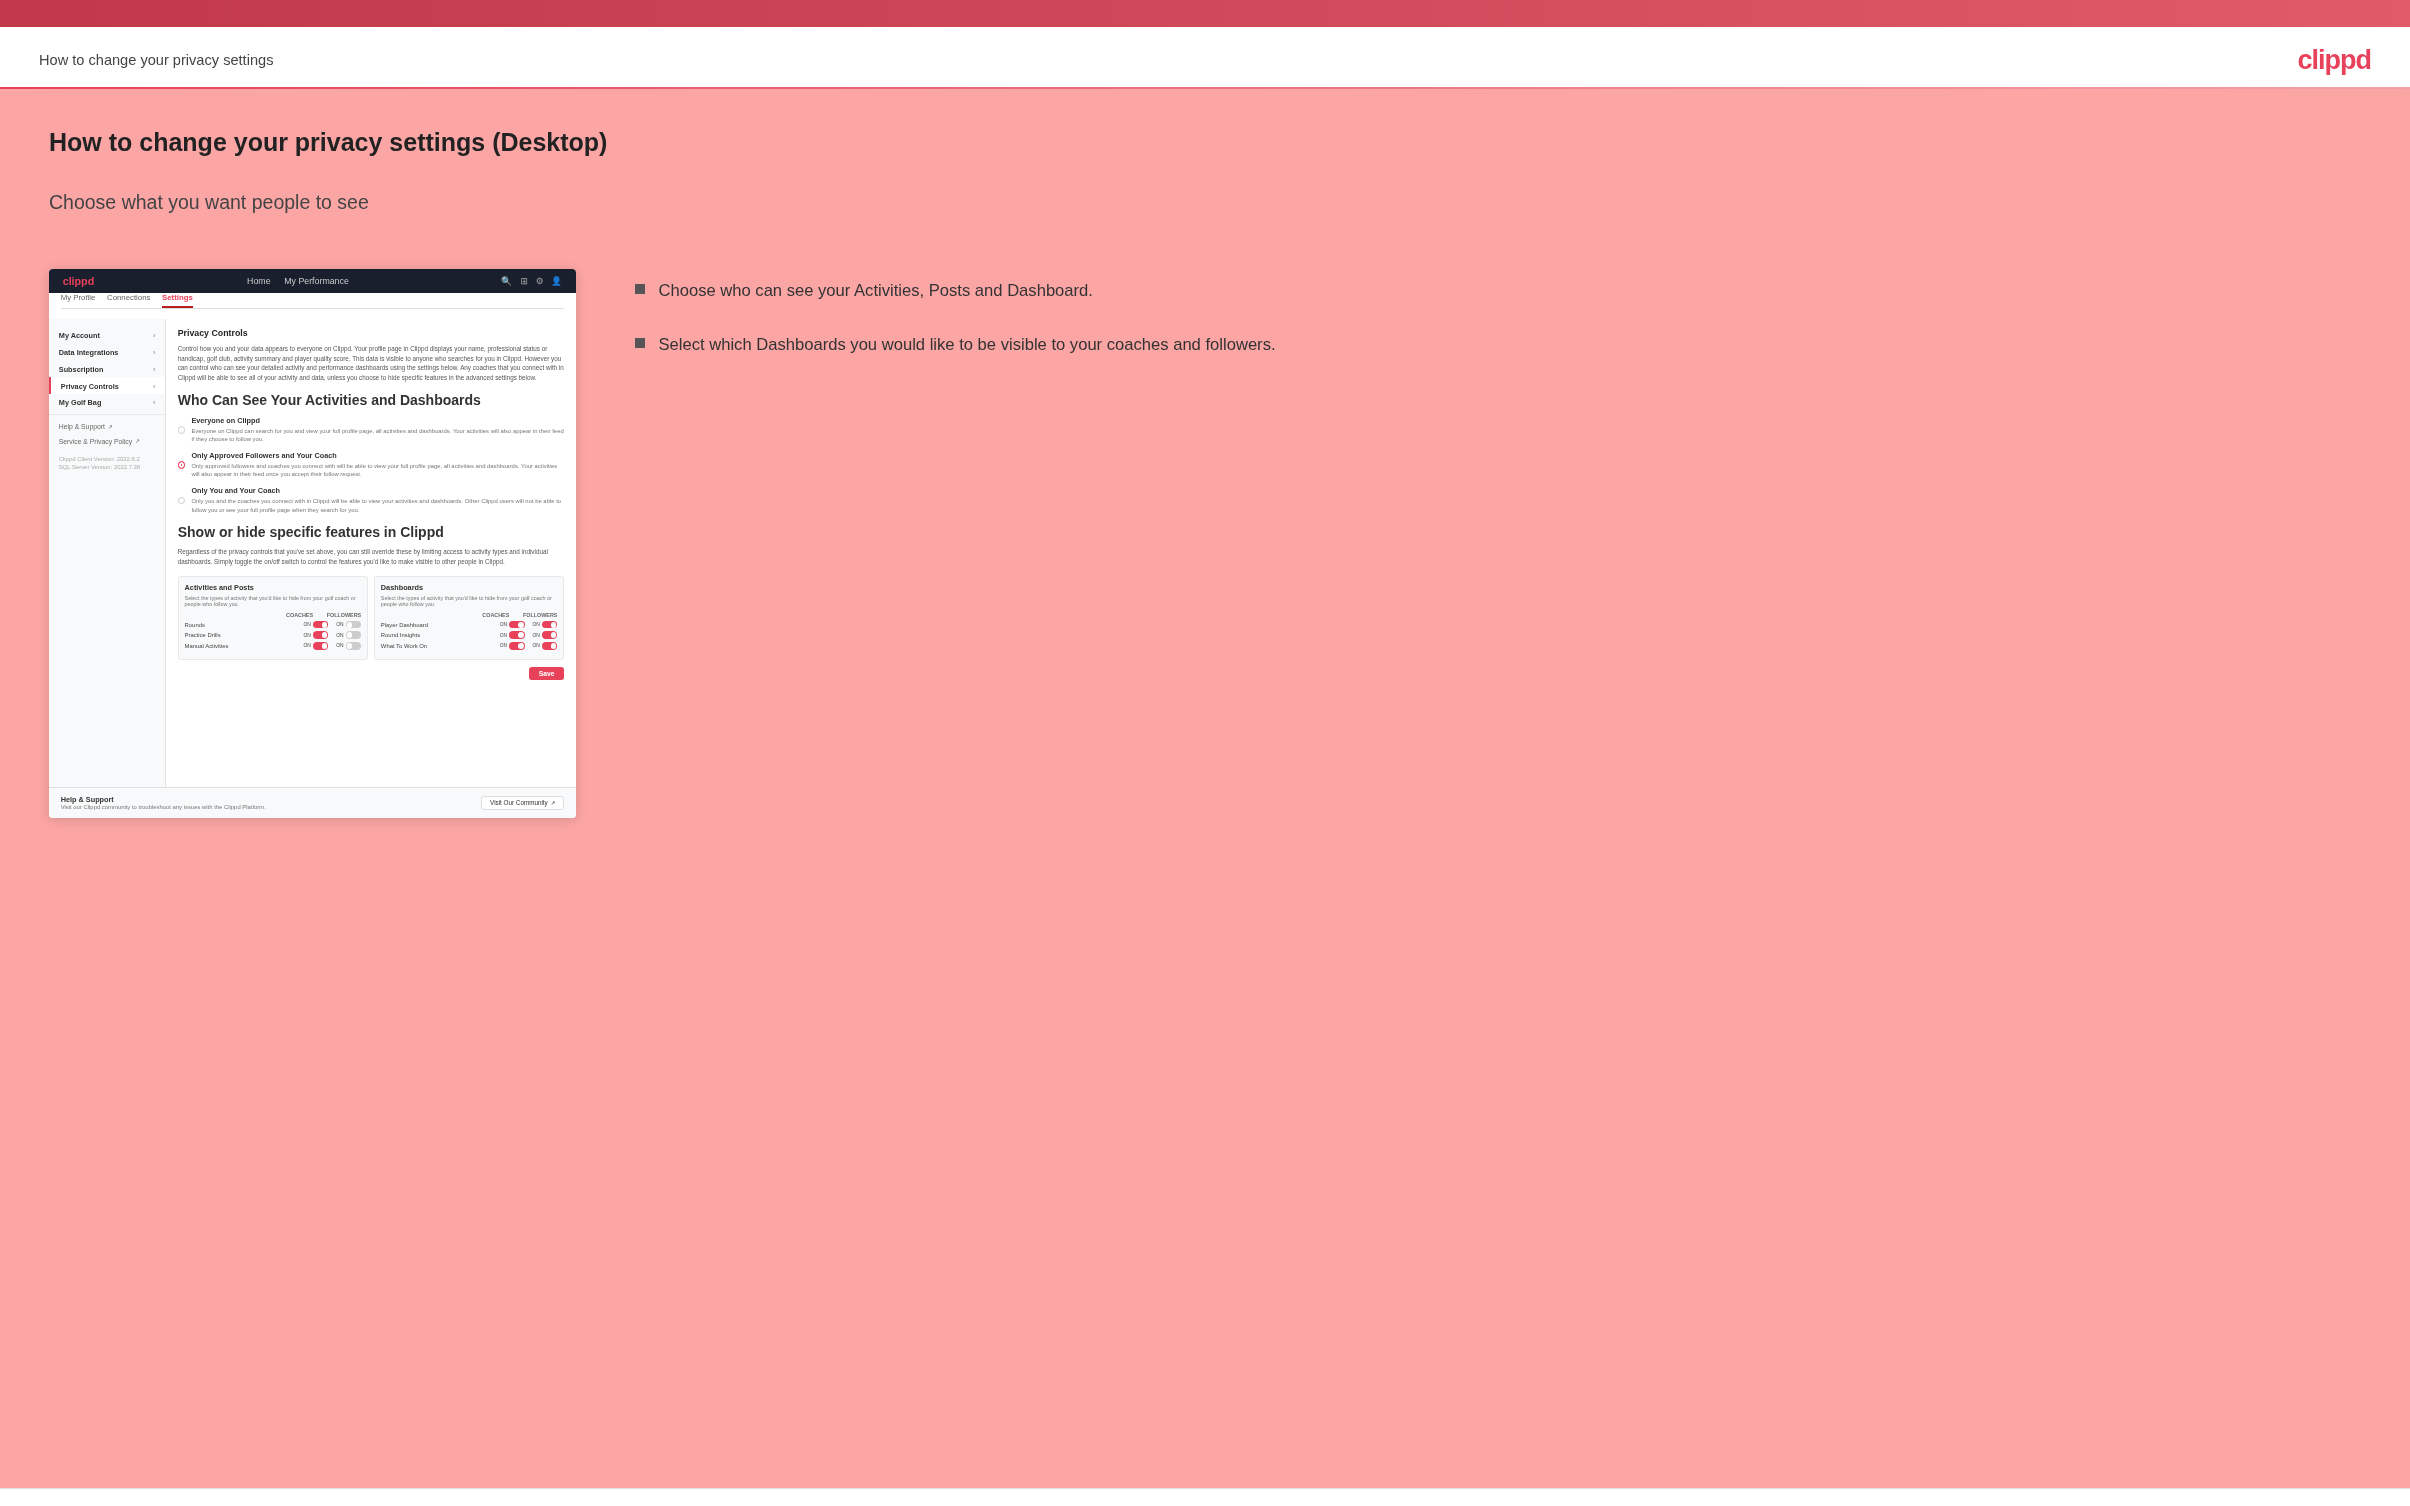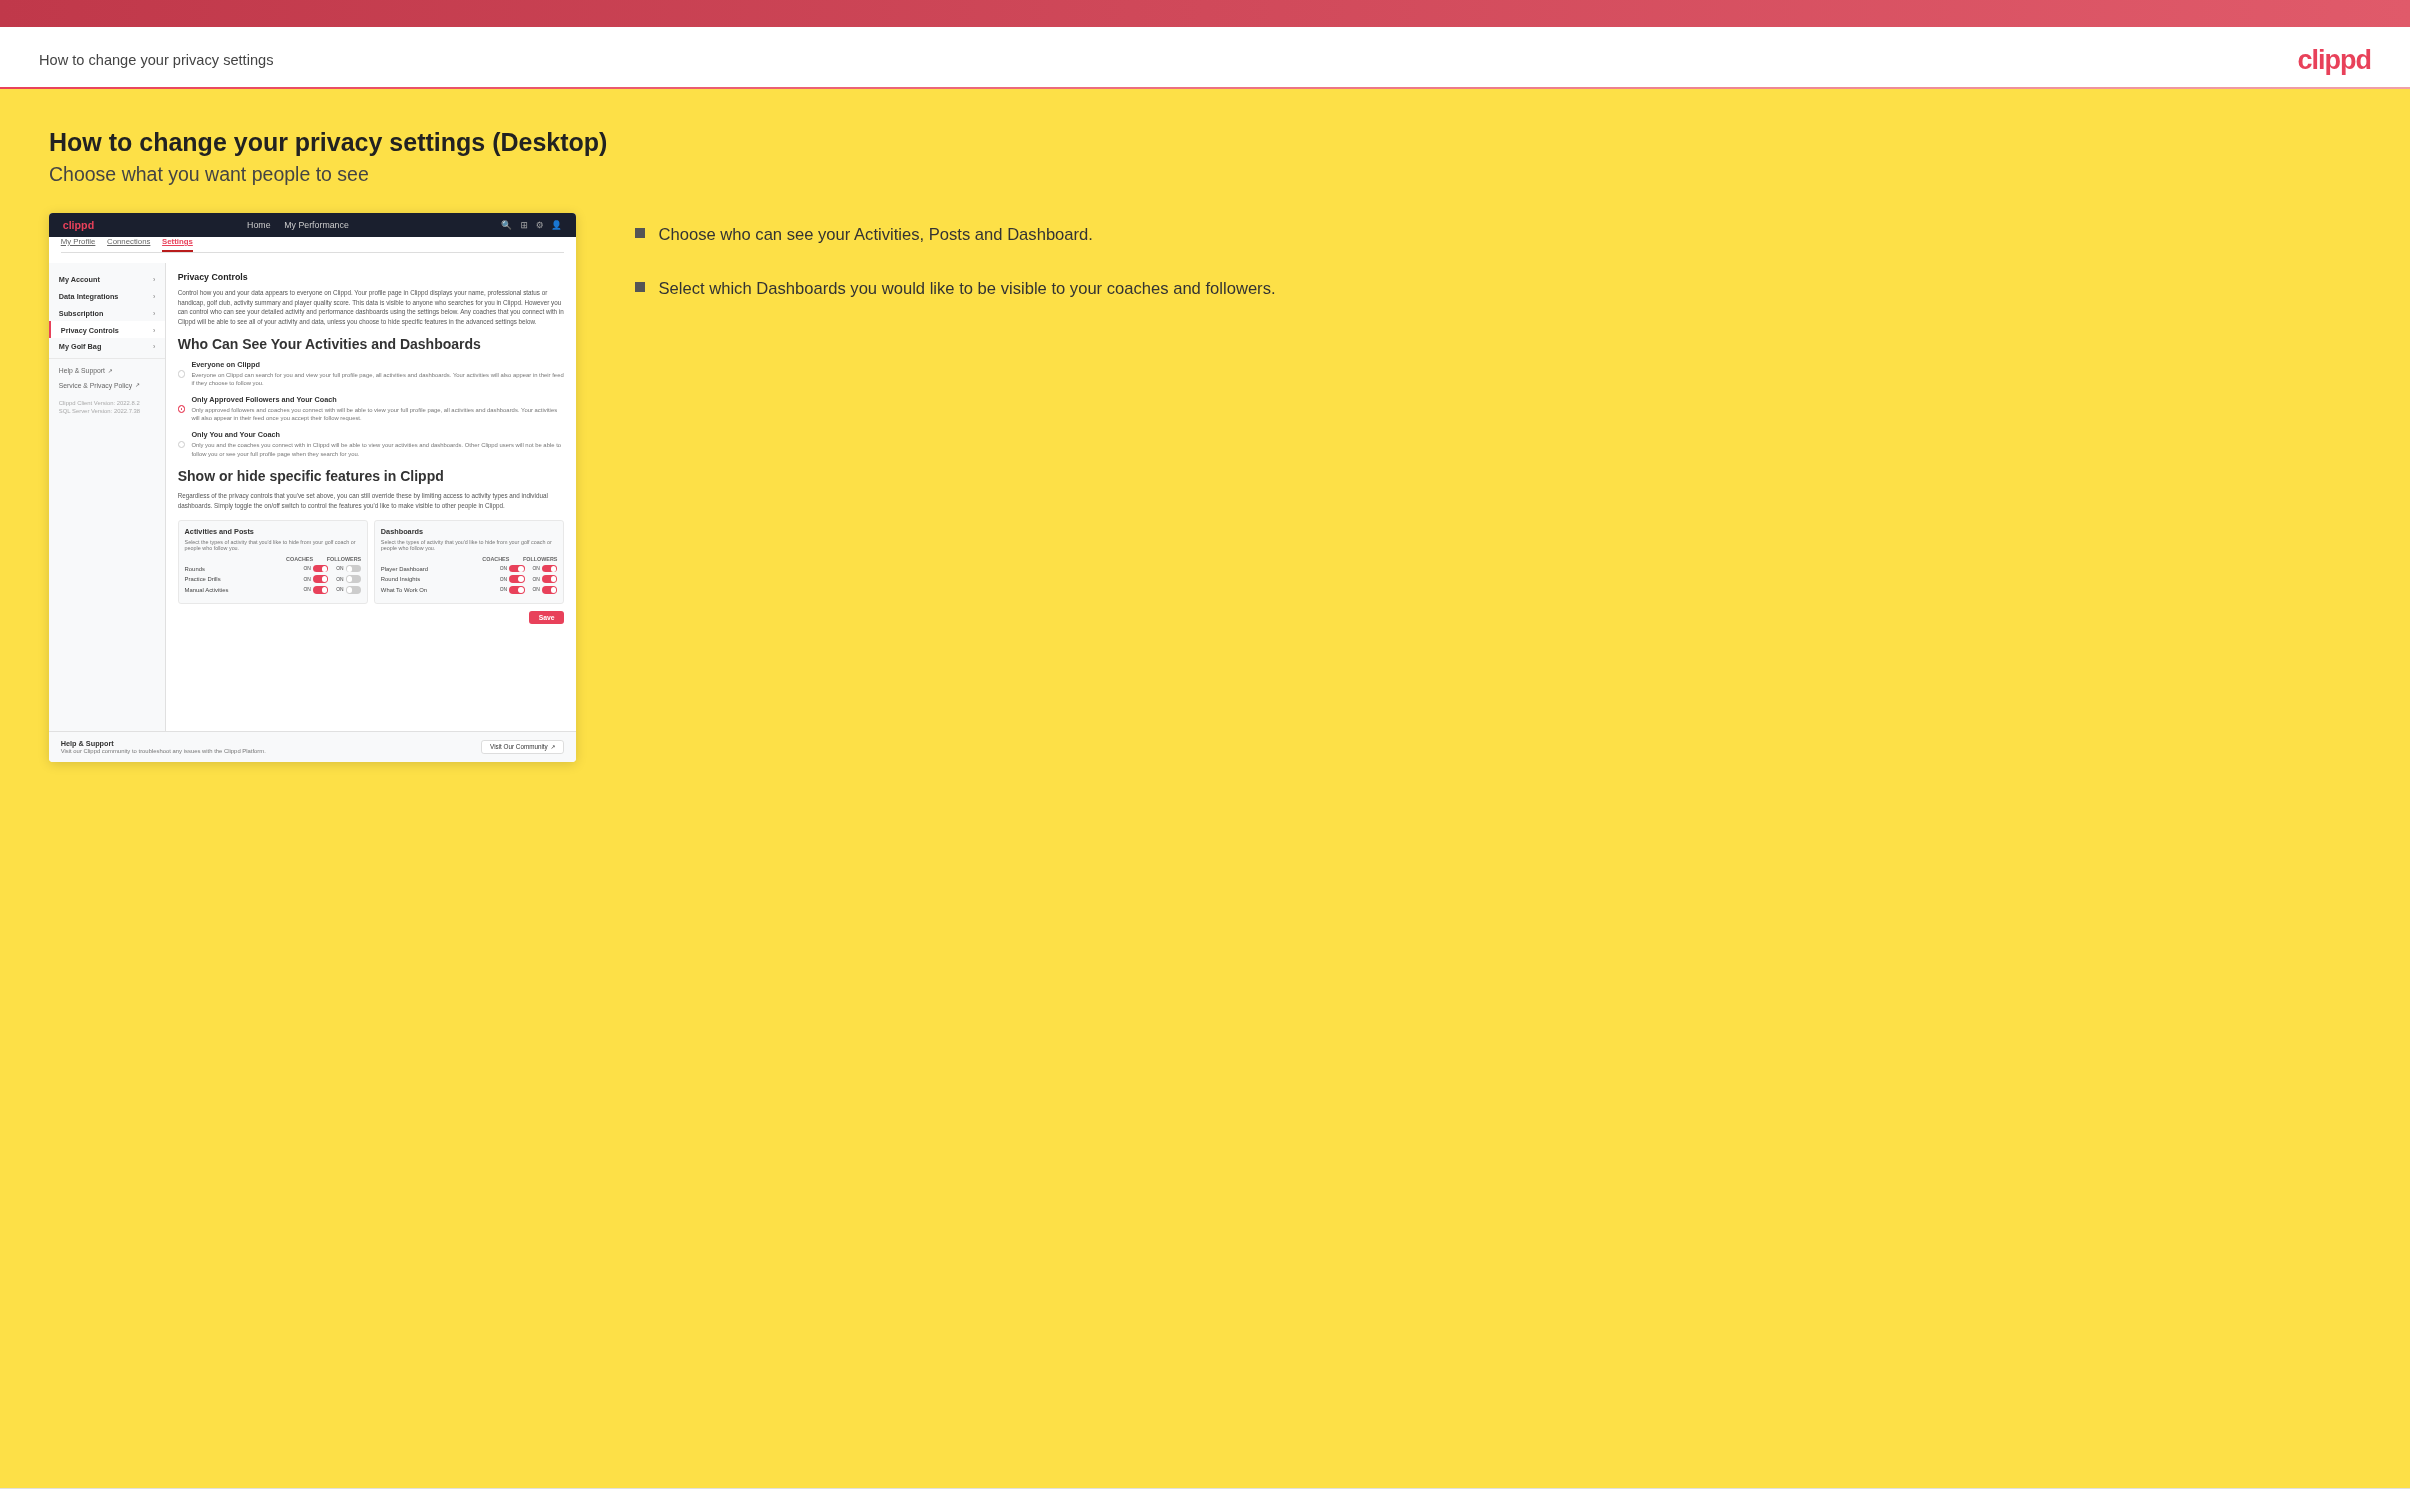--- a/index.html
+++ b/index.html
@@ -31,25 +31,26 @@
       letter-spacing: -1px;
     }
 
     .header-divider {
       height: 2px;
       background: linear-gradient(to right, #e8415a, #f0a0a8);
       margin: 0 0 0 0;
     }
 
     .main-content {
-      background: #fde047;
+      background: #fca5a5;
       min-height: calc(100vh - 107px);
       padding: 39px 49px 39px 49px;
       display: flex;
       flex-direction: column;
+      gap: 28px;
     }
 
     .page-heading {
       font-size: 25px;
       font-weight: 700;
       color: #222;
       margin-bottom: 5.9px;
     }
 
     .page-subheading {
@@ -173,21 +174,20 @@
       display: flex;
       gap: 11.7px;
       border-bottom: 1px solid #ddd;
       margin-bottom: 9.8px;
     }
 
     .sub-nav-item {
       font-size: 7.8px;
       color: #666;
       padding-bottom: 3.9px;
-      text-decoration: underline;
     }
 
     .sub-nav-item.active {
       color: #e8415a;
       border-bottom: 2px solid #b91c1c;
       font-weight: 600;
     }
 
     .privacy-section-title {
       font-size: 8.8px;

